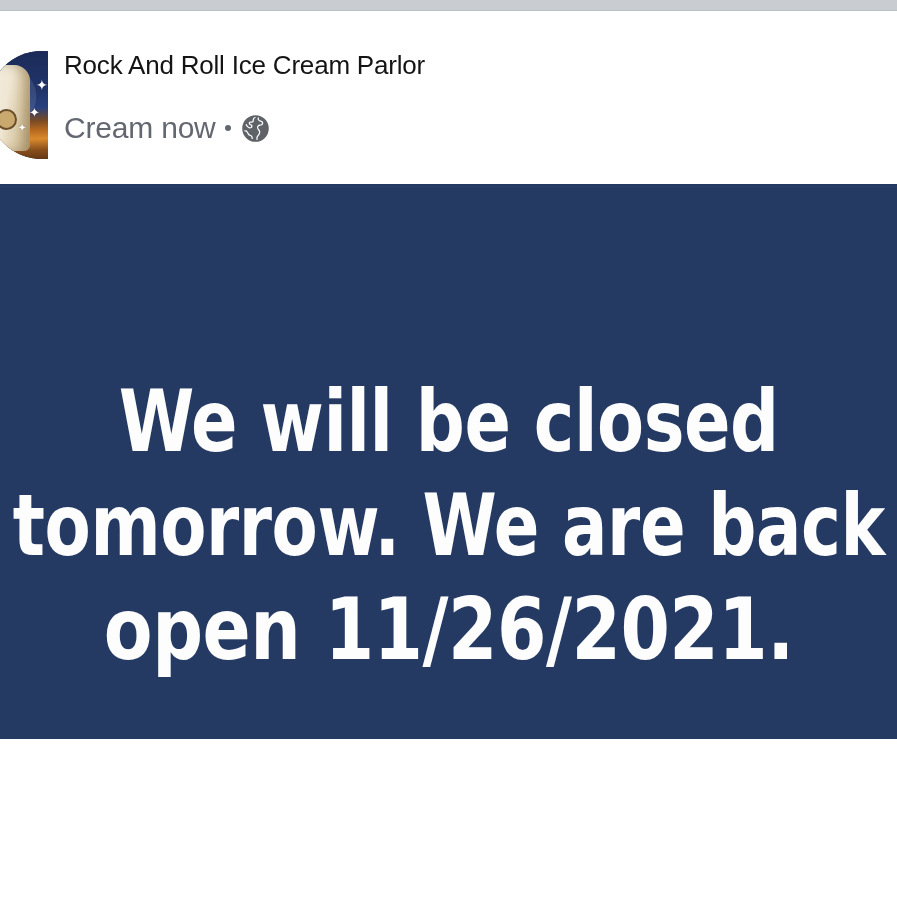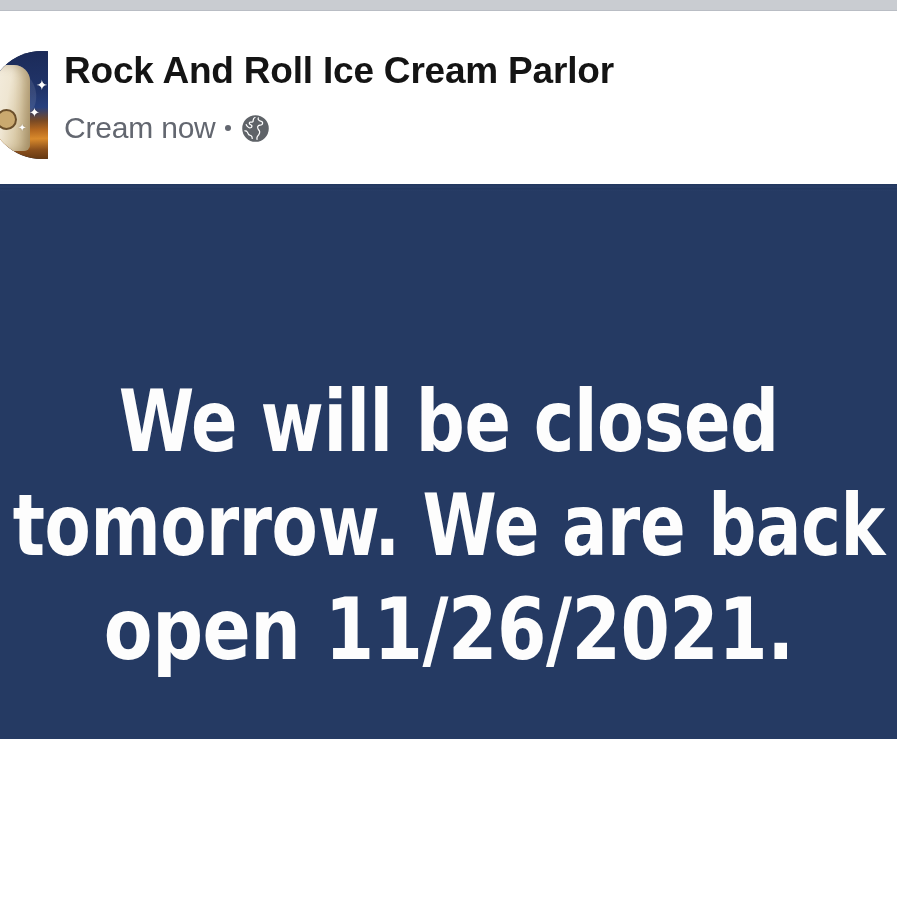--- a/index.html
+++ b/index.html
@@ -111,22 +111,22 @@
     text-shadow: 0 0 2px rgba(0,0,0,0.25);
   }
   .avatar-stars i.s1 { left: 48px; top: 27px; font-size: 14px; }
   .avatar-stars i.s3 { left: 41px; top: 55px; font-size: 13px; }
   .avatar-stars i.s4 { left: 30px; top: 72px; font-size: 10px; }
 
   .page-name {
     position: absolute;
     left: 64px;
     top: 38px;
-    font-size: 37px;
-    font-weight: bold;
+    font-size: 26px;
+    font-weight: normal;
     color: #141414;
     letter-spacing: -0.2px;
     white-space: nowrap;
   }
 
   .meta-row {
     position: absolute;
     left: 64px;
     top: 99px;
     display: flex;

